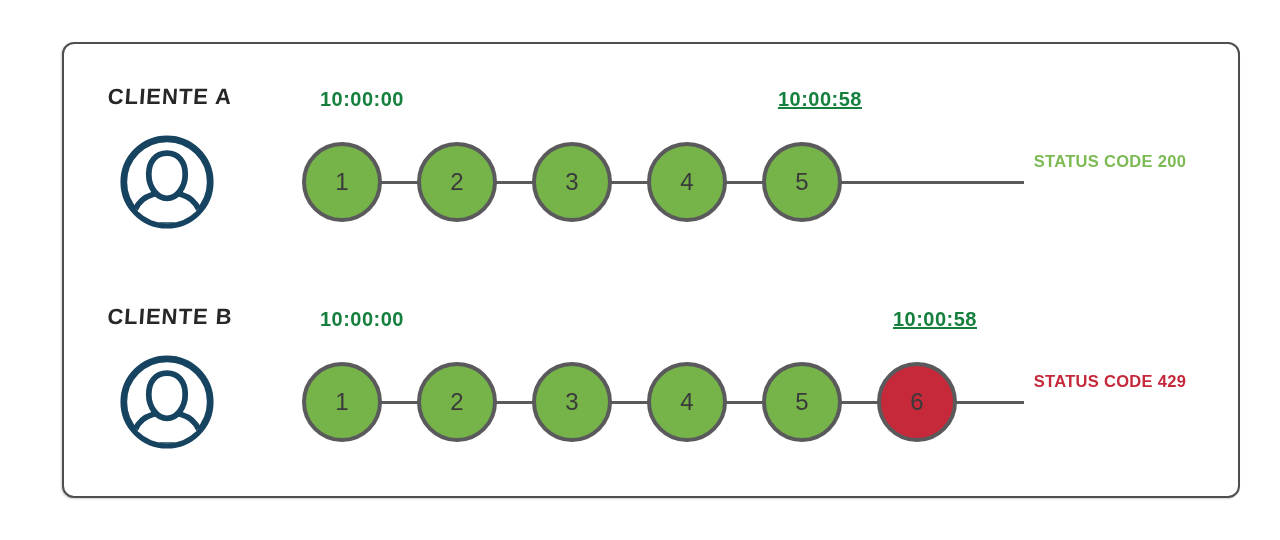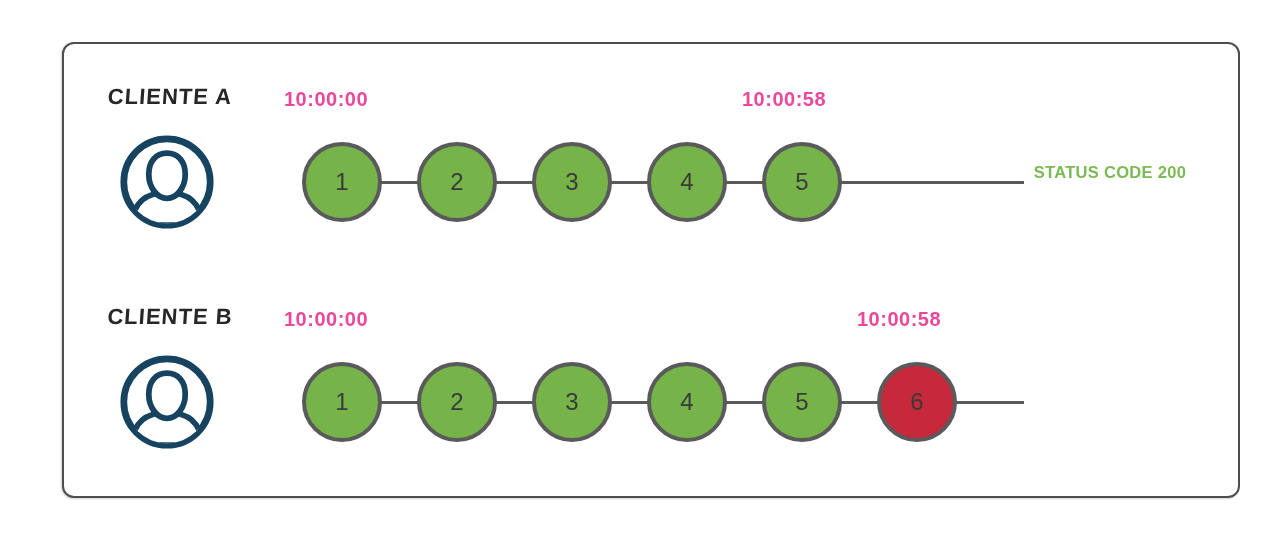--- a/index.html
+++ b/index.html
@@ -53,29 +53,29 @@
     position: absolute;
     left: 55px;
     top: 88px;
     width: 96px;
     height: 96px;
   }
   .time {
     position: absolute;
     top: 42px;
     width: 120px;
-    text-align: left;
+    text-align: right;
     font-size: 20px;
     font-weight: 700;
-    color: #ec4899;
+    color: #15803d;
     letter-spacing: 0.5px;
     white-space: nowrap;
   }
   .time-start { left: 220px; }
-  .time-end { left: 678px; } 
+  .time-end { left: 678px; text-decoration: underline; } 
 
   .timeline {
     position: absolute;
     left: 278px;
     top: 135px;
     width: 682px;
     height: 3px;
     background: #595a5c;
   }
   .circle {
@@ -88,21 +88,21 @@
     box-sizing: border-box;
     display: flex;
     align-items: center;
     justify-content: center;
     font-size: 24px;
     color: #3a3a3a;
   }
   .status {
     position: absolute;
     left: 960px;
-    top: 116px;
+    top: 105px;
     width: 172px;
     text-align: center;
     font-size: 16.5px;
     font-weight: 700;
     line-height: 20px;
     letter-spacing: 0.3px;
     white-space: nowrap;
   }
 </style>
 </head>
@@ -159,17 +159,18 @@
       <div class="timeline" style="width: 682px; background: rgb(89, 90, 92);"></div>
       <div class="circles">
           <div class="circle" style="left: 238px; background: rgb(118, 180, 74); border-color: rgb(90, 90, 92);">1</div>
           <div class="circle" style="left: 353px; background: rgb(118, 180, 74); border-color: rgb(90, 90, 92);">2</div>
           <div class="circle" style="left: 468px; background: rgb(118, 180, 74); border-color: rgb(90, 90, 92);">3</div>
           <div class="circle" style="left: 583px; background: rgb(118, 180, 74); border-color: rgb(90, 90, 92);">4</div>
           <div class="circle" style="left: 698px; background: rgb(118, 180, 74); border-color: rgb(90, 90, 92);">5</div>
           <div class="circle" style="left: 813px; background: rgb(197, 41, 58); border-color: rgb(90, 90, 92);">6</div>
         </div>
       <div class="status" style="color: rgb(197, 40, 58);">
+        <div>STATUS CODE 429</div>
       </div>
     </section>
 
   </div>
 </div>
 
 </body></html>

